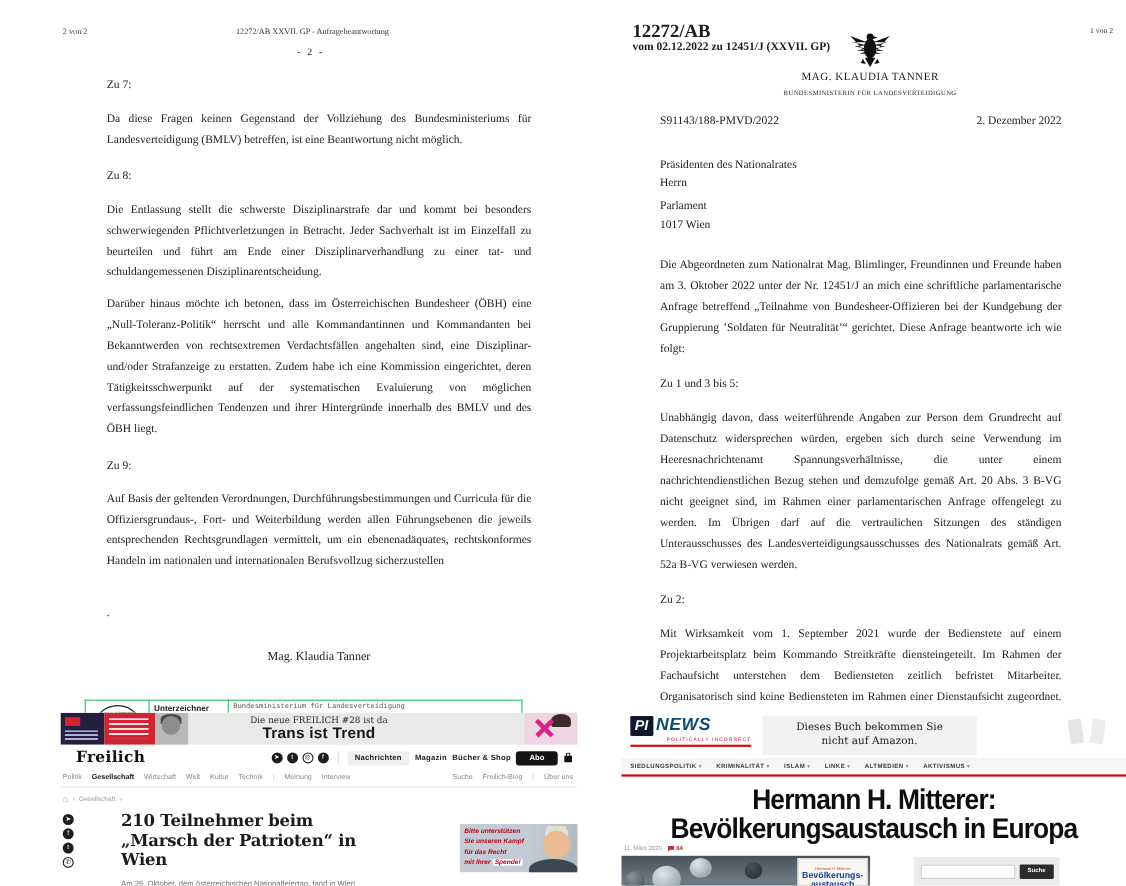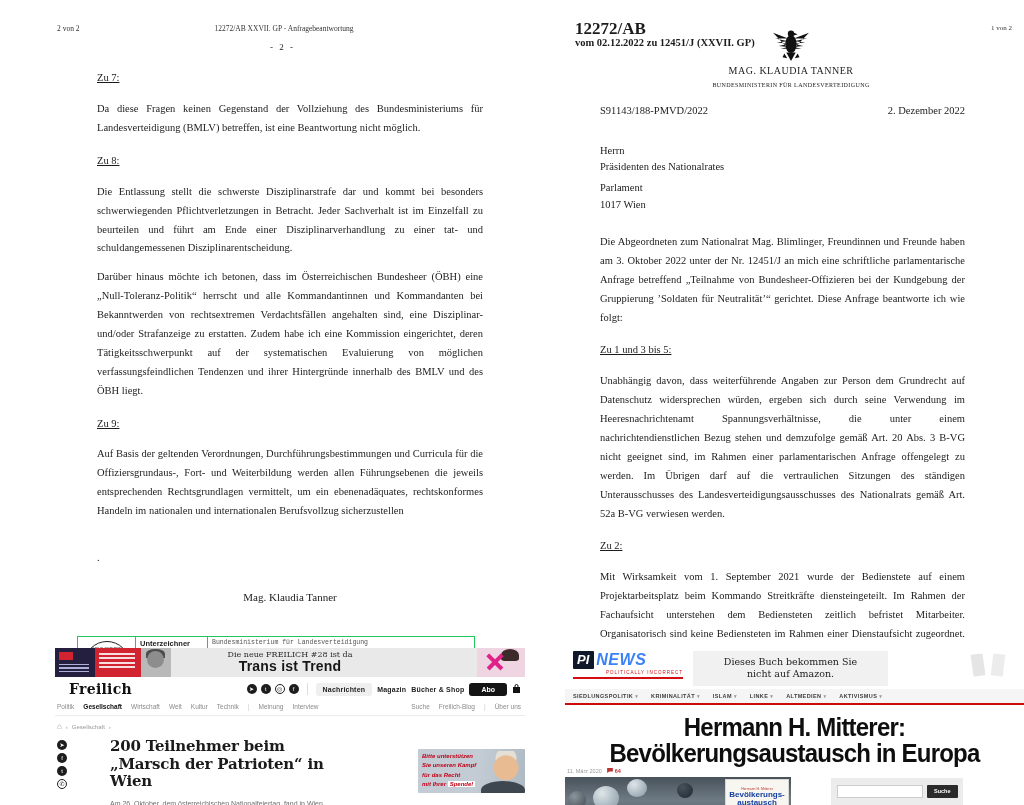--- a/index.html
+++ b/index.html
@@ -9,21 +9,21 @@
   
   .doc { position:absolute; background:#fff; }
   .doc p { text-align:justify; }
 
   
   .doc-left { left:40px; top:18px; width:485px; height:630px; font-size:10.5px; line-height:1.8; }
   .dl-head { display:grid; grid-template-columns:1fr auto 1fr; font-size:7.5px; color:#333; padding:6px 14px 0 17px; line-height:1.2;}
   .dl-head .c { text-align:center; }
   .dl-pagenum { text-align:center; font-size:9px; margin-top:6px; letter-spacing:2px; }
   .dl-body { margin:14px 42px 0 57px; }
-  .sec-h { text-decoration:underline; margin:14px 0 12px 0; }
+  .sec-h { margin:14px 0 12px 0; }
   .dl-body p { margin-bottom:2px; }
   .stray { margin-top:28px; }
   .signer { text-align:center; margin-top:20px; font-size:11px; }
 
   .sig-table { border-collapse:collapse; width:398px; margin:28px 0 0 -20px; table-layout:fixed; }
   .sig-table td { border:1px solid #22c55e; vertical-align:top; padding:2px 4px; }
   .sig-table .lbl { font-family:"Liberation Sans",sans-serif; font-weight:bold; font-size:7.5px; line-height:1.3; }
   .sig-table .val { font-family:"Liberation Mono",monospace; font-size:6.5px; color:#555; line-height:1.35; }
   .seal-cell { width:58px; text-align:center; }
   .col-lbl { width:72px; }
@@ -94,21 +94,21 @@
   .fl-ad .suit { position:absolute; right:0; bottom:-6px; width:44px; height:18px; border-radius:50% 50% 0 0; background:#3e4650; }
   .fl-ad-text { position:absolute; left:4px; top:3px; font-size:6px; font-weight:bold; font-style:italic; color:#c00016; line-height:1.55; }
   .fl-ad-text .hl { background:#fff; padding:0 2px; }
 
   
   .pinews { position:absolute; left:565px; top:648px; width:459px; height:157px; background:#fff; font-family:"Liberation Sans",sans-serif; }
   .pn-header { display:flex; align-items:flex-start; gap:10px; padding-top:3px; position:relative; }
   .pn-logo { width:118px; padding-left:8px; }
   .pn-logo-row { display:flex; align-items:center; gap:2px; }
   .pi-box { background:#0f172a; color:#fff; font-weight:900; font-style:italic; font-size:13px; padding:2px 5px 3px 4px; line-height:1; border-radius:1px; }
-  .pn-news { color:#3b82f6; font-weight:900; font-style:italic; font-size:16px; letter-spacing:.5px; }
+  .pn-news { color:#0c4a6e; font-weight:900; font-style:italic; font-size:16px; letter-spacing:.5px; }
   .pn-sub { font-size:4.5px; color:#d40d12; letter-spacing:1px; text-align:right; margin-top:1px; border-bottom:2px solid #d40d12; padding-bottom:2px; }
   .pn-banner { width:195px; background:#f1f1f1; font-family:"DejaVu Serif",serif; font-size:9.5px; color:#222; text-align:center; padding:5px 22px; line-height:1.3; }
   .pn-books { position:absolute; right:6px; top:6px; width:52px; height:24px; opacity:.25; }
   .pn-books span { position:absolute; width:12px; height:22px; background:#9a9a9a; border-radius:1px; }
   .pn-books .b1 { left:6px; transform:rotate(-8deg); } .pn-books .b2 { left:26px; transform:rotate(7deg); background:#b5b5b5; }
   .pn-nav { margin-top:3px; background:#f5f5f5; border-bottom:2px solid #cf0a0a; display:flex; gap:13px; padding:4px 0 4px 8px; }
   .pn-nav-item { font-size:5.5px; font-weight:bold; color:#3c3c3c; letter-spacing:.4px; }
   .pn-nav-item .caret { color:#999; font-size:5px; }
   .pn-headline { text-align:center; margin-top:9px; font-weight:900; color:#0e0e0e; font-size:24px; line-height:1.0; letter-spacing:-.8px; transform:scaleY(1.08); transform-origin:top; }
   .pn-meta { display:flex; align-items:center; gap:5px; font-size:5.5px; color:#9a9a9a; margin:6px 0 3px 2px; }
@@ -213,22 +213,22 @@
       <div class="m1">MAG. KLAUDIA TANNER</div>
       <div class="m2">BUNDESMINISTERIN FÜR LANDESVERTEIDIGUNG</div>
     </div>
   </div>
   <div class="dr-body">
     <div class="dr-refrow">
       <span>S91143/188-PMVD/2022</span>
       <span>2. Dezember 2022</span>
     </div>
     <div class="dr-addr">
+      <div>Präsidenten des Nationalrates</div>
       <div>Herrn</div>
-      <div>Präsidenten des Nationalrates</div>
       <div class="gap"></div>
       <div>Parlament</div>
       <div>1017 Wien</div>
     </div>
     <p class="intro">Die Abgeordneten zum Nationalrat Mag. Blimlinger, Freundinnen und Freunde haben am 3. Oktober 2022 unter der Nr. 12451/J an mich eine schriftliche parlamentarische Anfrage betreffend „Teilnahme von Bundesheer-Offizieren bei der Kundgebung der Gruppierung ’Soldaten für Neutralität’“ gerichtet. Diese Anfrage beantworte ich wie folgt:</p>
     <div class="sec-h">Zu 1 und 3 bis 5:</div>
     <p>Unabhängig davon, dass weiterführende Angaben zur Person dem Grundrecht auf Datenschutz widersprechen würden, ergeben sich durch seine Verwendung im Heeresnachrichtenamt Spannungsverhältnisse, die unter einem nachrichtendienstlichen Bezug stehen und demzufolge gemäß Art. 20 Abs. 3 B-VG nicht geeignet sind, im Rahmen einer parlamentarischen Anfrage offengelegt zu werden. Im Übrigen darf auf die vertraulichen Sitzungen des ständigen Unterausschusses des Landesverteidigungsausschusses des Nationalrats gemäß Art. 52a B-VG verwiesen werden.</p>
     <div class="sec-h">Zu 2:</div>
     <p>Mit Wirksamkeit vom 1. September 2021 wurde der Bedienstete auf einem Projektarbeitsplatz beim Kommando Streitkräfte diensteingeteilt. Im Rahmen der Fachaufsicht unterstehen dem Bediensteten zeitlich befristet Mitarbeiter. Organisatorisch sind keine Bediensteten im Rahmen einer Dienstaufsicht zugeordnet. Im zur Rede stehenden Zeitraum hat der Bedienstete keinen Dienst versehen. Weiterführenden Angaben zur Person steht das Grundrecht auf Datenschutz entgegen.</p>
     <div class="sec-h">Zu 6:</div>
@@ -308,21 +308,21 @@
   </div>
 
   <div class="fl-article">
     <div class="fl-share">
       <span class="s-ico">➤</span>
       <span class="s-ico">f</span>
       <span class="s-ico">t</span>
       <span class="s-ico outline">✆</span>
     </div>
     <div class="fl-art-main">
-      <div class="fl-headline">200 Teilnehmer beim „Marsch der Patrioten“ in Wien</div>
+      <div class="fl-headline">210 Teilnehmer beim „Marsch der Patrioten“ in Wien</div>
       <div class="fl-deck">Am 26. Oktober, dem österreichischen Nationalfeiertag, fand in Wien zum zweiten Mal der „Marsch der Patrioten“ statt.</div>
     </div>
     <div class="fl-ad">
       <div class="face"></div>
       <div class="suit"></div>
       <div class="fl-ad-text">
         <div>Bitte unterstützen</div>
         <div>Sie unseren Kampf</div>
         <div>für das Recht</div>
         <div><span>mit Ihrer</span> <span class="hl">Spende!</span></div>

